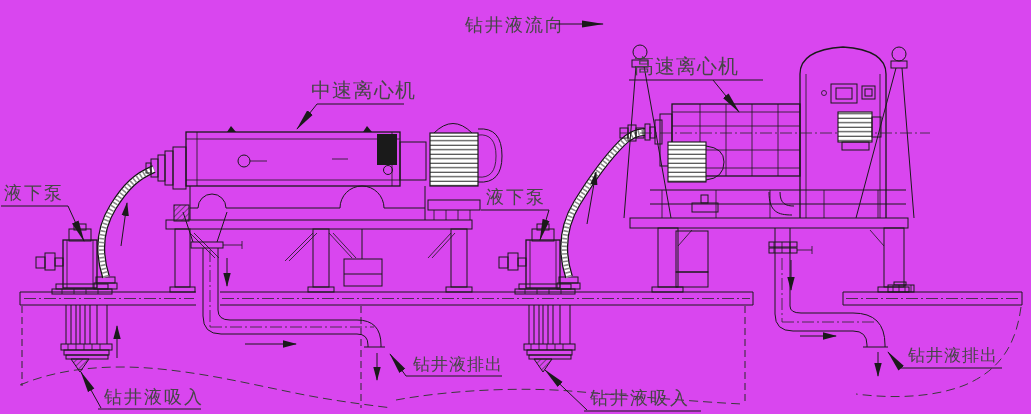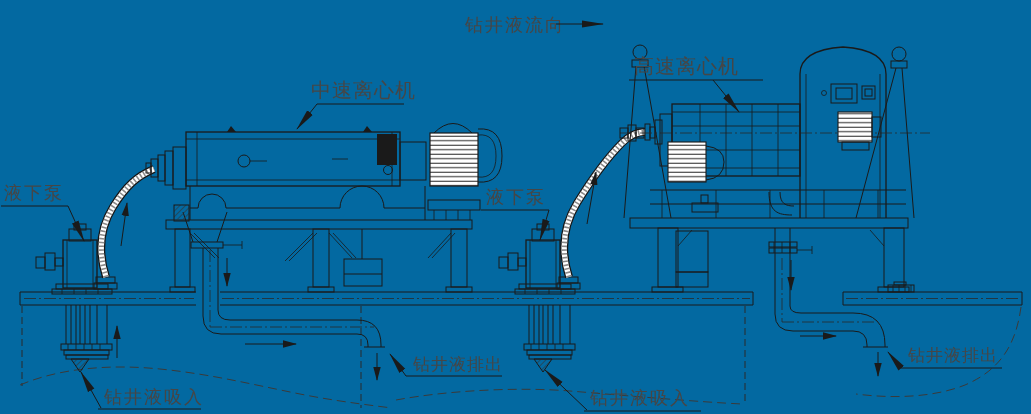--- a/index.html
+++ b/index.html
@@ -1,16 +1,16 @@
 <!DOCTYPE html>
 <html><head>
 <meta charset="utf-8">
 <style>
   html,body{margin:0;padding:0;background:#ffffff;}
-  #stage{position:relative;width:1031px;height:414px;background:#0369a1;overflow:hidden;}
+  #stage{position:relative;width:1031px;height:414px;background:#d946ef;overflow:hidden;}
   svg{display:block;}
   .ln{stroke:#1a1a1a;fill:none;stroke-width:1;stroke-linecap:butt;}
   .lnt{stroke:#1a1a1a;fill:none;stroke-width:.8;}
   .lnb{stroke:#1a1a1a;fill:none;stroke-width:1.3;}
   .solid{fill:#1a1a1a;stroke:none;}
   .dash{stroke:#2a2a2a;fill:none;stroke-width:1;stroke-dasharray:7 4;}
   .wave{stroke:#3a3a3a;fill:none;stroke-width:1;stroke-dasharray:9 5;}
   .cl{stroke:#2a2a2a;fill:none;stroke-width:.8;stroke-dasharray:12 3 2 3;}
   .hoseA{stroke:#161616;fill:none;stroke-width:8;}
   .hoseB{stroke:#ffffff;fill:none;stroke-width:5.4;}

